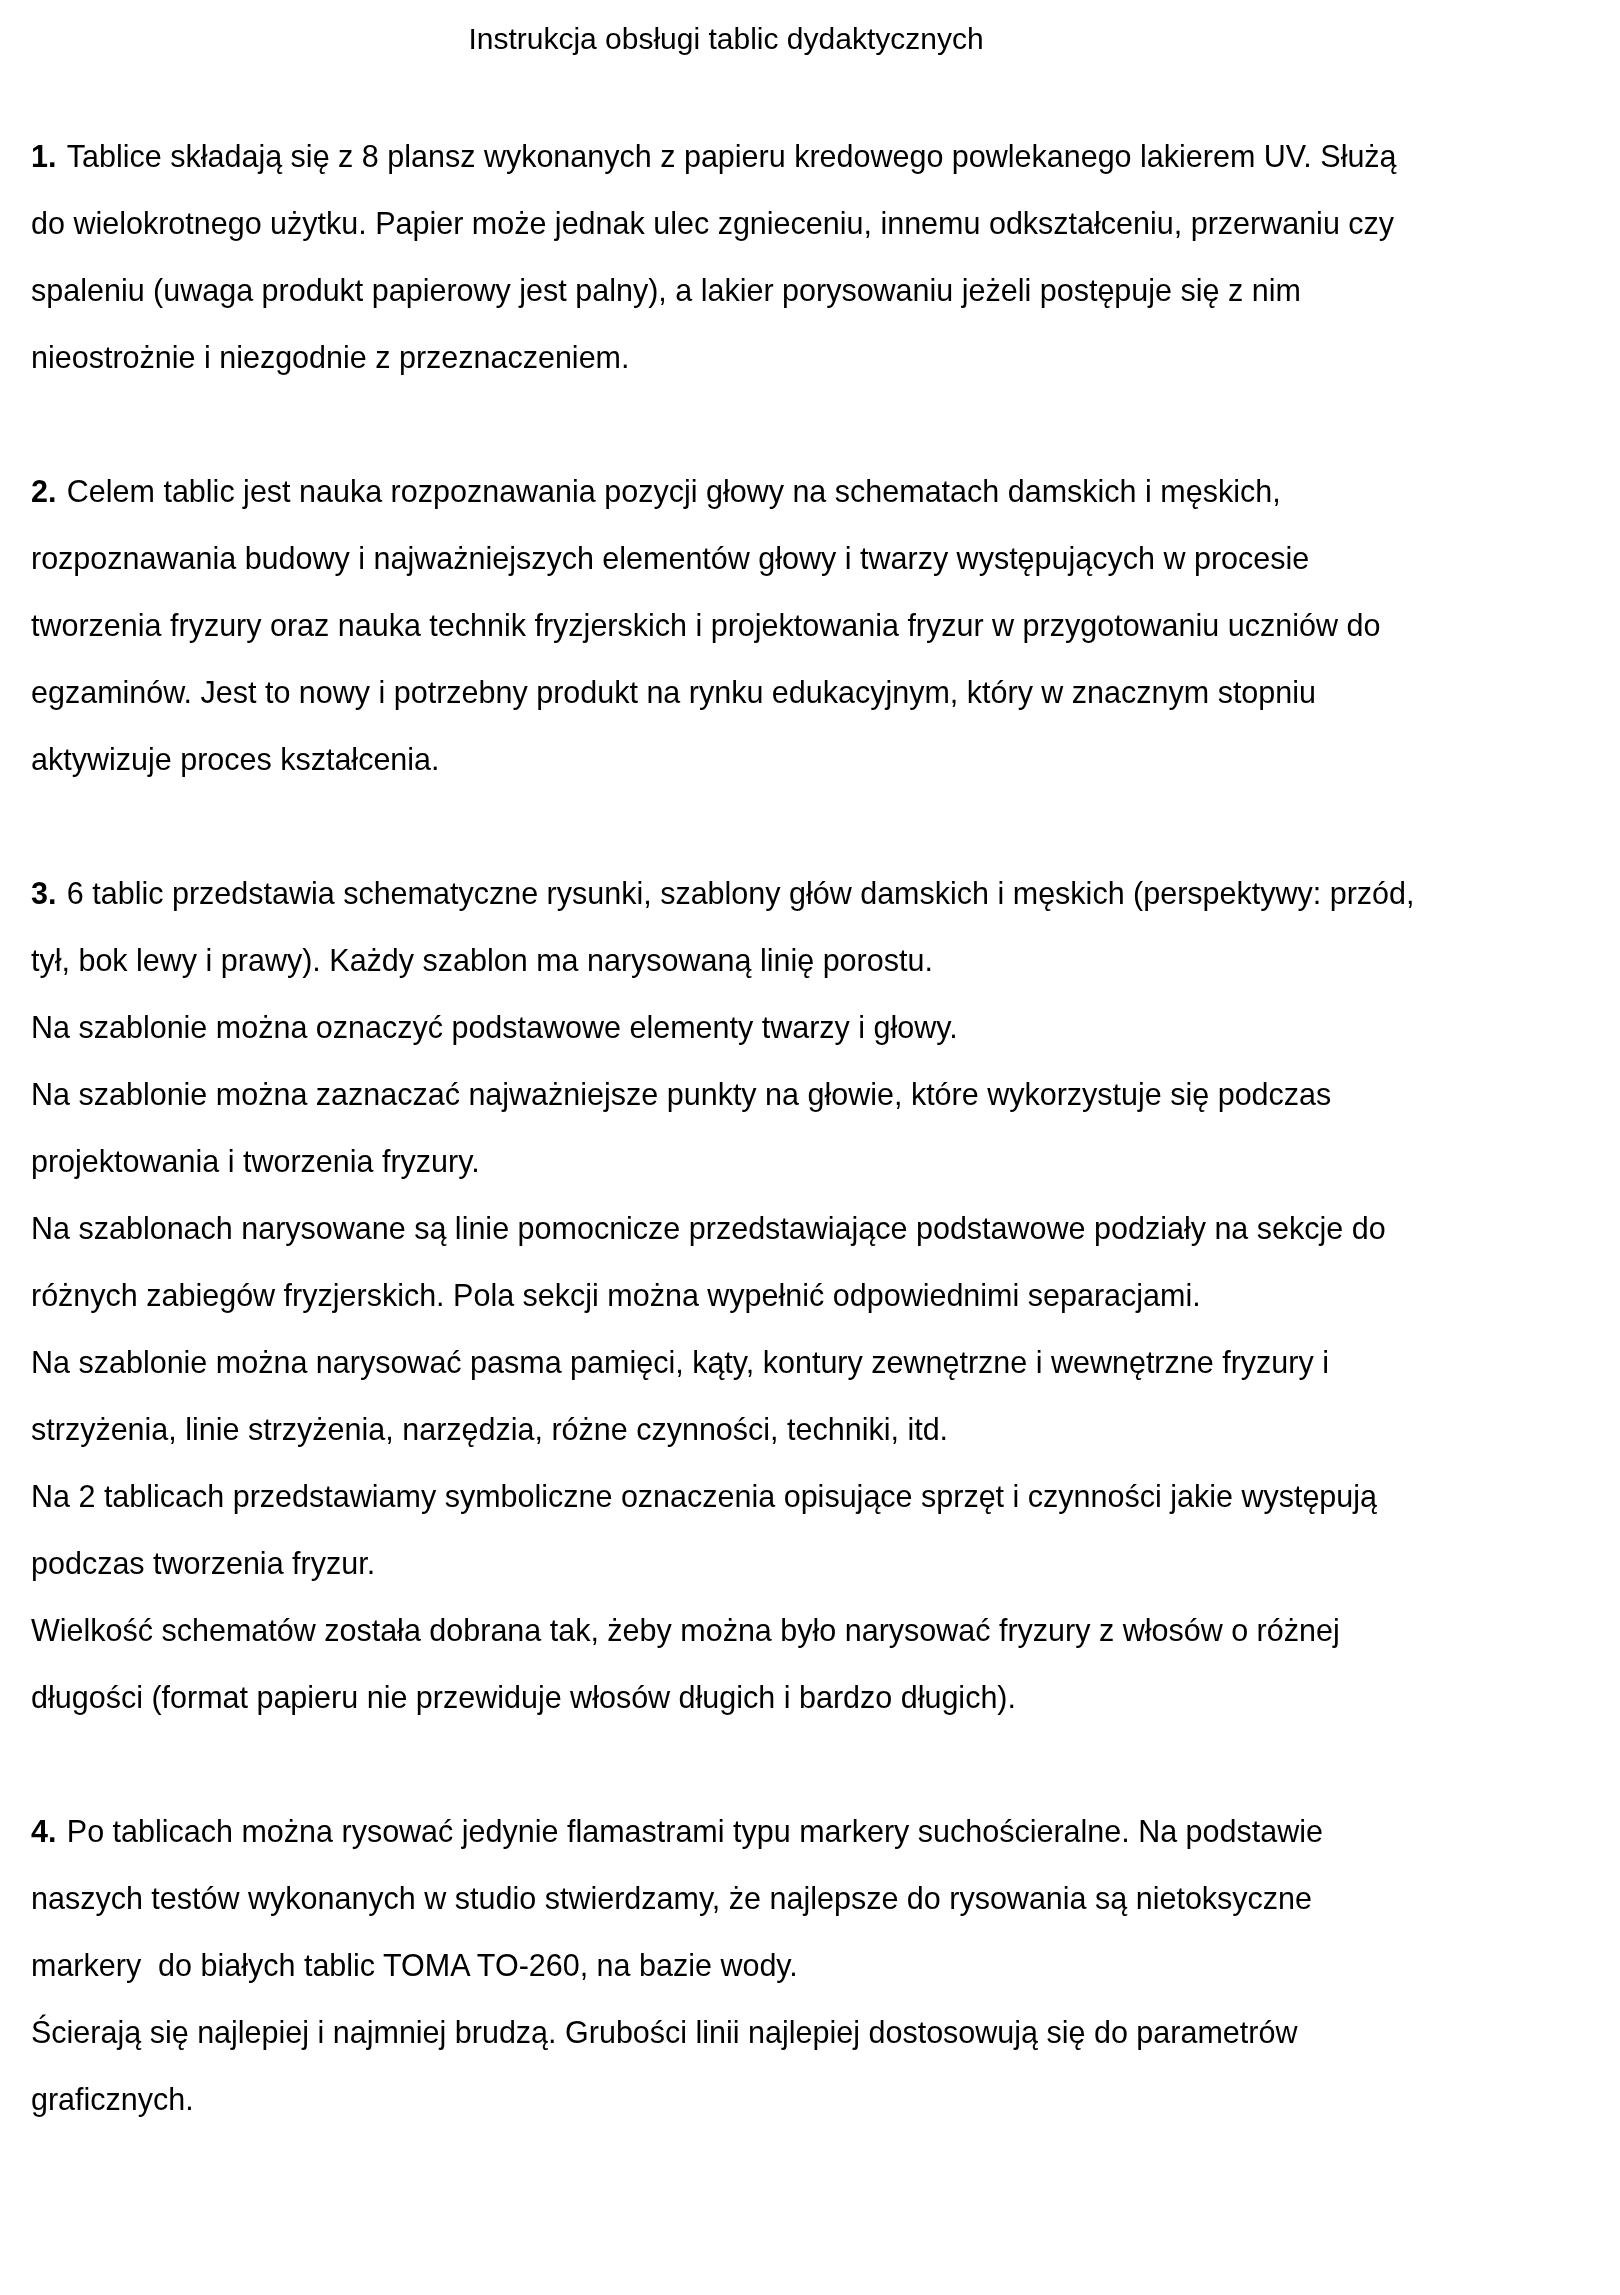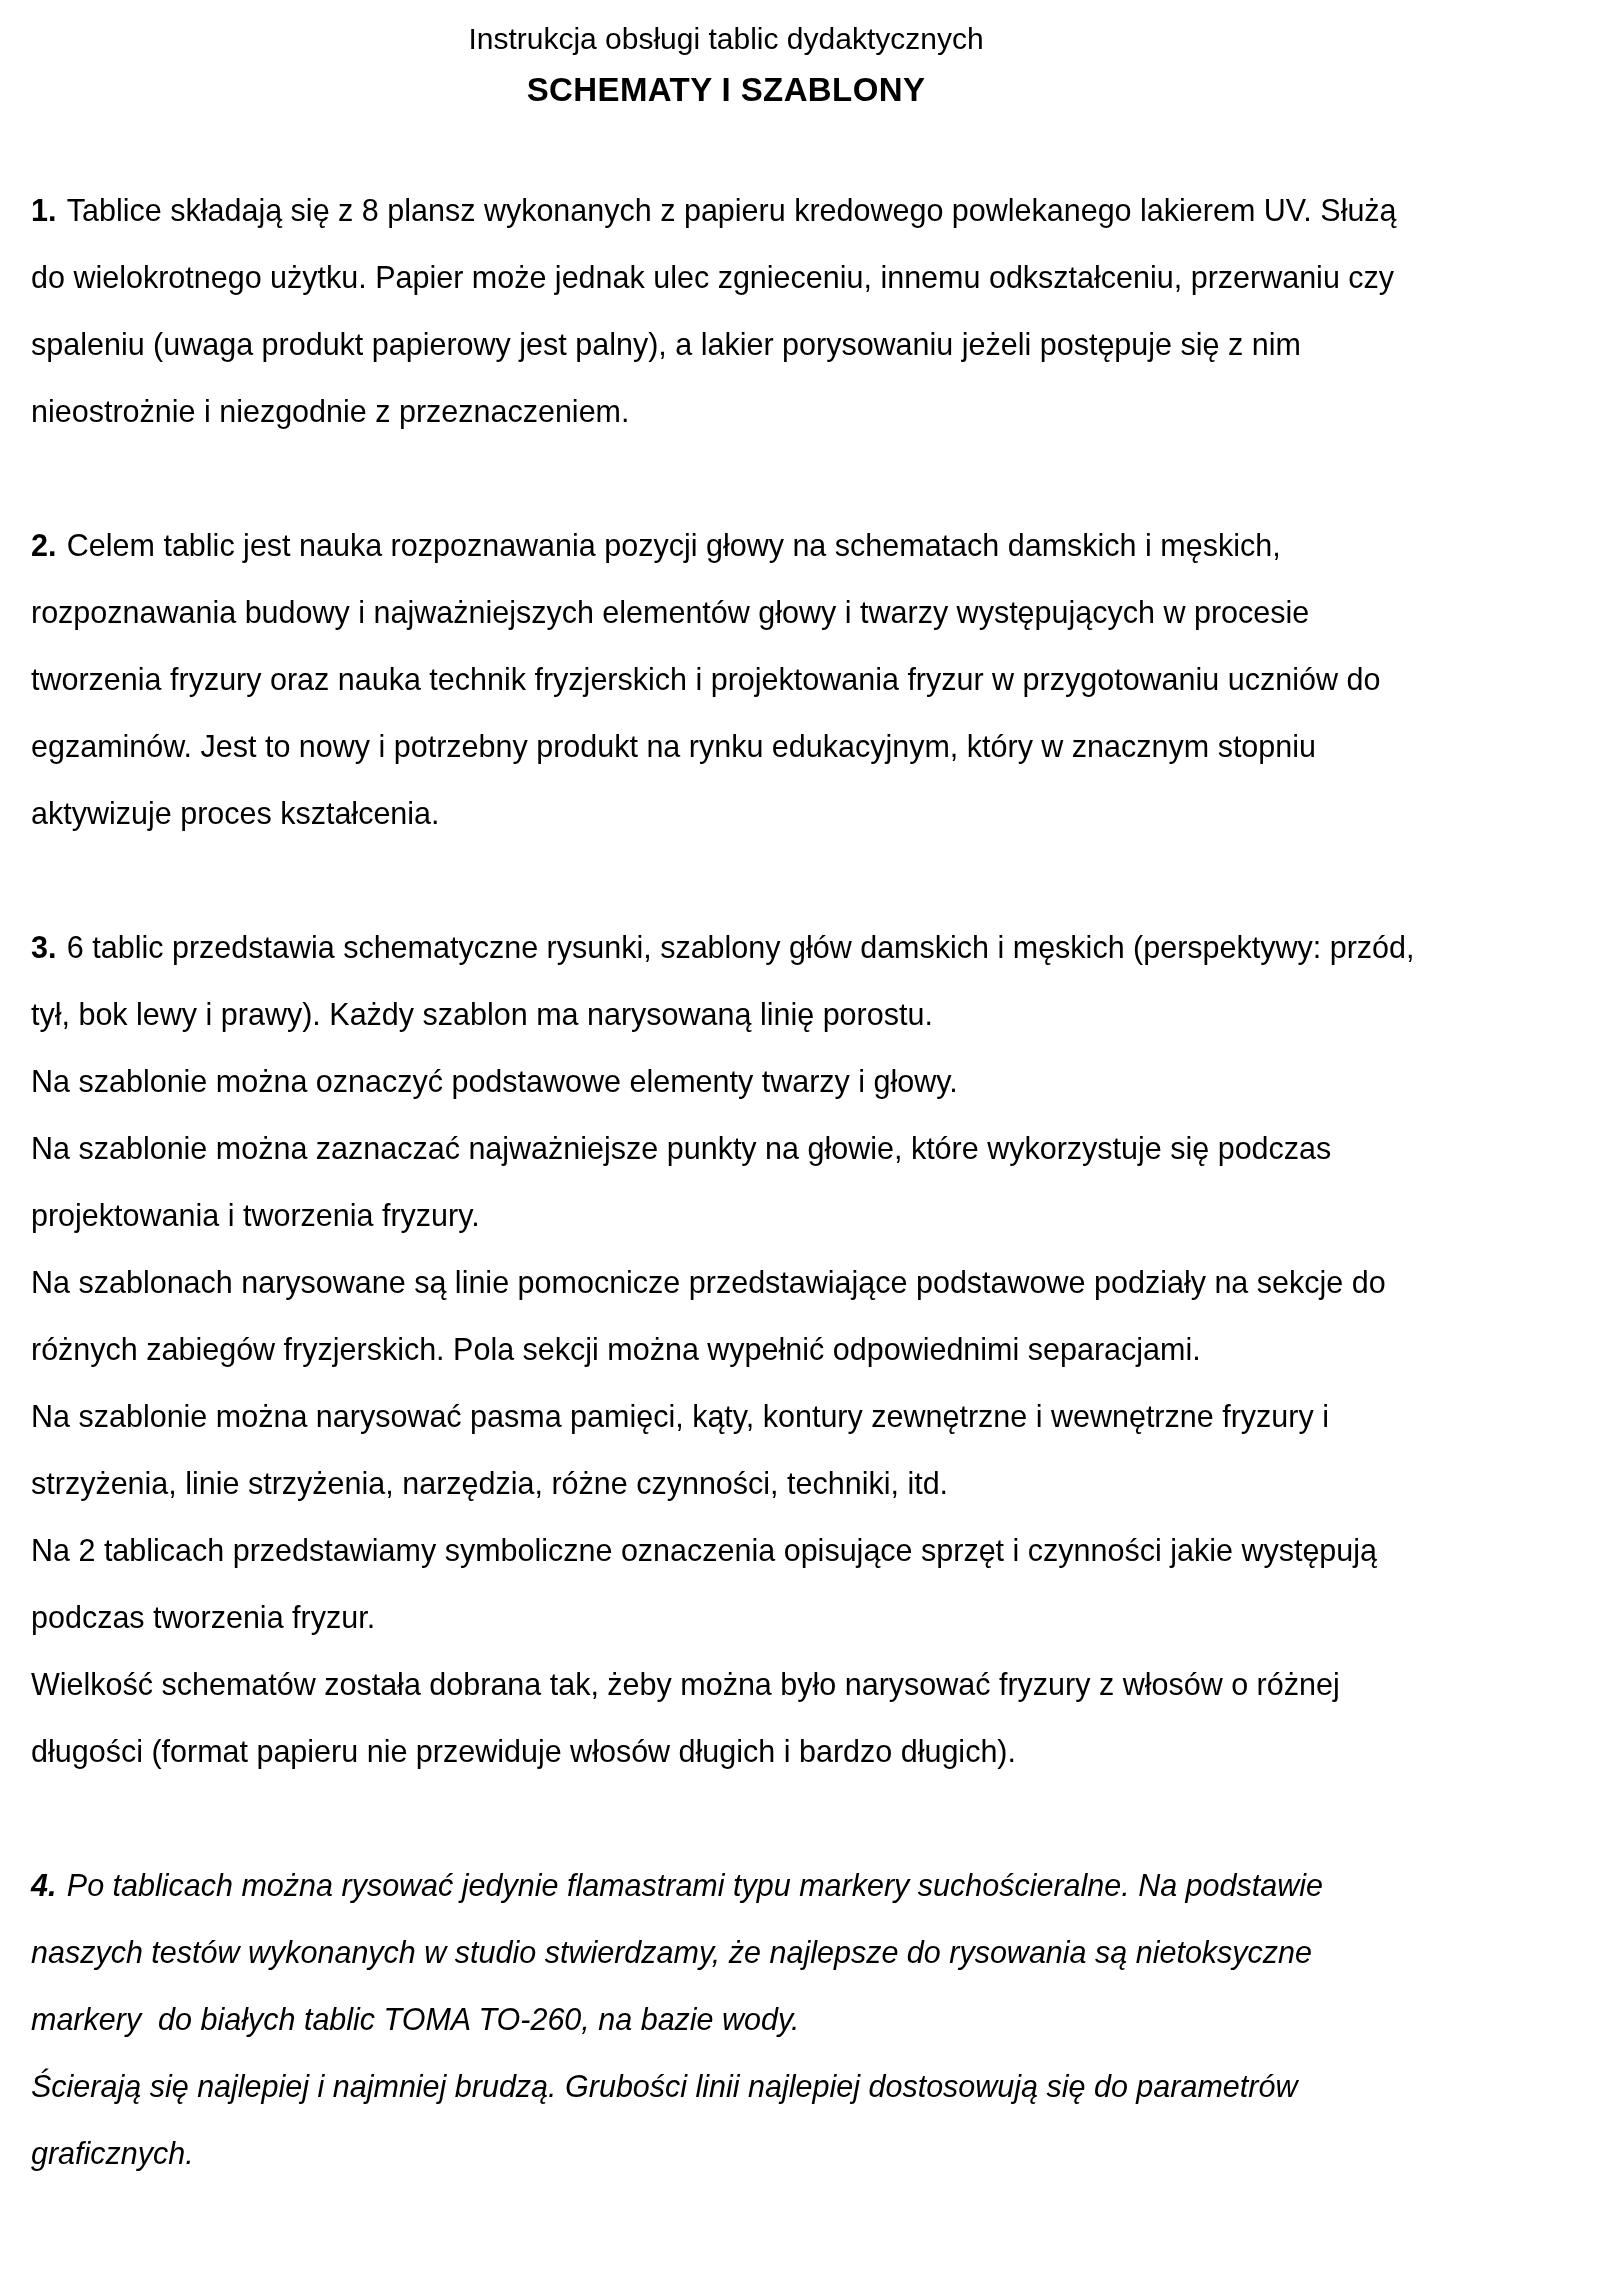--- a/index.html
+++ b/index.html
@@ -43,39 +43,37 @@
     margin: 0 30px 0 31px;
     padding-top: 60px;
     font-size: 30.5px;
   }
   .para {
     line-height: 67px;
     margin: 0 0 67px 0;
   }
   .para:last-child {
     margin-bottom: 0;
-    font-style: italic;
   }
   .pnum {
     font-weight: bold;
     margin-right: 10.4px;
   }
   .ptext {
     white-space: pre-wrap;
     margin-top: 12px;
   }
 </style>
 </head>
 <body>
 
 <div class="page">
 
   <div class="doc-header">
     <div class="h-line">Instrukcja obsługi tablic dydaktycznych</div>
-    <div class="h-title">SCHEMATY I SZABLONY</div>
   </div>
 
   <div class="doc-body">
     <div class="para"><span class="pnum">1.</span><span class="ptext">Tablice składają się z 8 plansz wykonanych z papieru kredowego powlekanego lakierem UV. Służą
 do wielokrotnego użytku. Papier może jednak ulec zgnieceniu, innemu odkształceniu, przerwaniu czy
 spaleniu (uwaga produkt papierowy jest palny), a lakier porysowaniu jeżeli postępuje się z nim
 nieostrożnie i niezgodnie z przeznaczeniem.</span></div>
     <div class="para"><span class="pnum">2.</span><span class="ptext">Celem tablic jest nauka rozpoznawania pozycji głowy na schematach damskich i męskich,
 rozpoznawania budowy i najważniejszych elementów głowy i twarzy występujących w procesie
 tworzenia fryzury oraz nauka technik fryzjerskich i projektowania fryzur w przygotowaniu uczniów do

